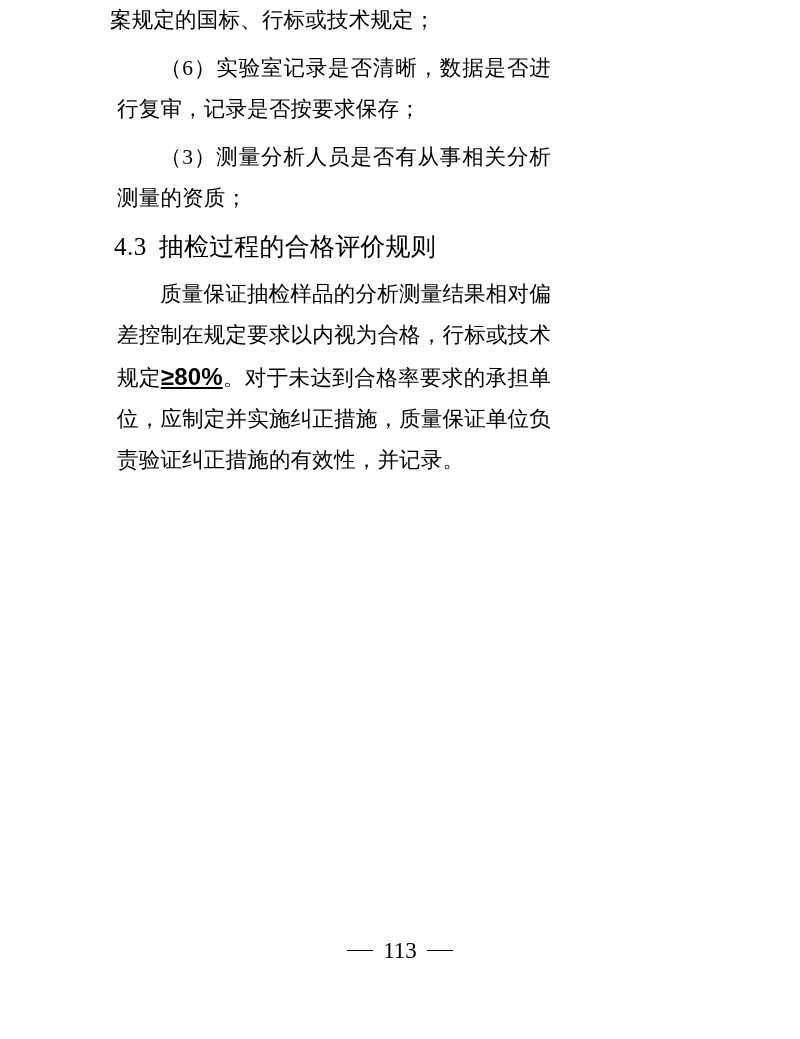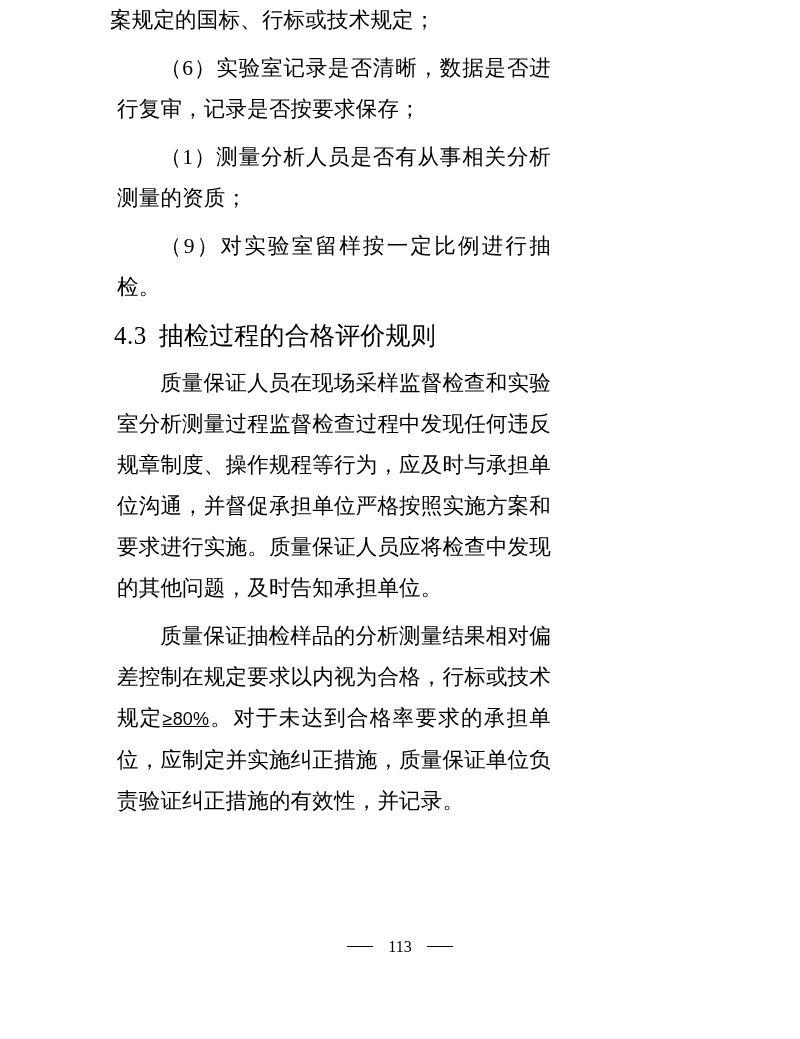--- a/index.html
+++ b/index.html
@@ -48,31 +48,31 @@
   }
   .heading .num {
     letter-spacing: 0.5px;
   }
   .heading .gap {
     display: inline-block;
     width: 12px;
   }
   .underline-num {
     text-decoration: underline;
-    font-weight: normal;
+    font-weight: bold;
     font-family: "Liberation Sans", sans-serif;
-    font-size: 18px;
+    font-size: 24px;
   }
   .footer {
     position: absolute;
     left: 0;
     top: 938px;
     width: 800px;
     text-align: center;
-    font-size: 16px;
+    font-size: 23px;
     font-family: "Liberation Serif", "DejaVu Serif", serif;
   }
   .footer .dash {
     display: inline-block;
     width: 26px;
     border-top: 1.4px solid #000;
     vertical-align: middle;
     margin: 0 10px;
     position: relative;
     top: -2px;
@@ -86,30 +86,28 @@
 <body>
 
 <div class="page">
 
   <div class="body-text">
 
     <p class="para p-first">案规定的国标、行标或技术规定；</p>
 
     <p class="para indent2">（6）实验室记录是否清晰，数据是否进行复审，记录是否按要求保存；</p>
 
-    <p class="para indent2">（1）测量分析人员是否有从事相关分析测量的资质；</p>
+    <p class="para indent2">（3）测量分析人员是否有从事相关分析测量的资质；</p>
 
 
-    <p class="para indent2">（9）对实验室留样按一定比例进行抽检。</p>
 
     <p class="heading">
       <span class="num">4.3</span><span class="gap"></span><span>抽检过程的合格评价规则</span>
     </p>
 
-    <p class="para indent2">质量保证人员在现场采样监督检查和实验室分析测量过程监督检查过程中发现任何违反规章制度、操作规程等行为，应及时与承担单位沟通，并督促承担单位严格按照实施方案和要求进行实施。质量保证人员应将检查中发现的其他问题，及时告知承担单位。</p>
 
     <p class="para indent2">
       <span>质量保证抽检样品的分析测量结果相对偏差控制在规定要求以内视为合格，行标或技术规定</span><span class="underline-num">≥80%</span><span>。对于未达到合格率要求的承担单位，应制定并实施纠正措施，质量保证单位负责验证纠正措施的有效性，并记录。</span>
     </p>
 
   </div>
 
 </div>
 
 <div class="footer">

